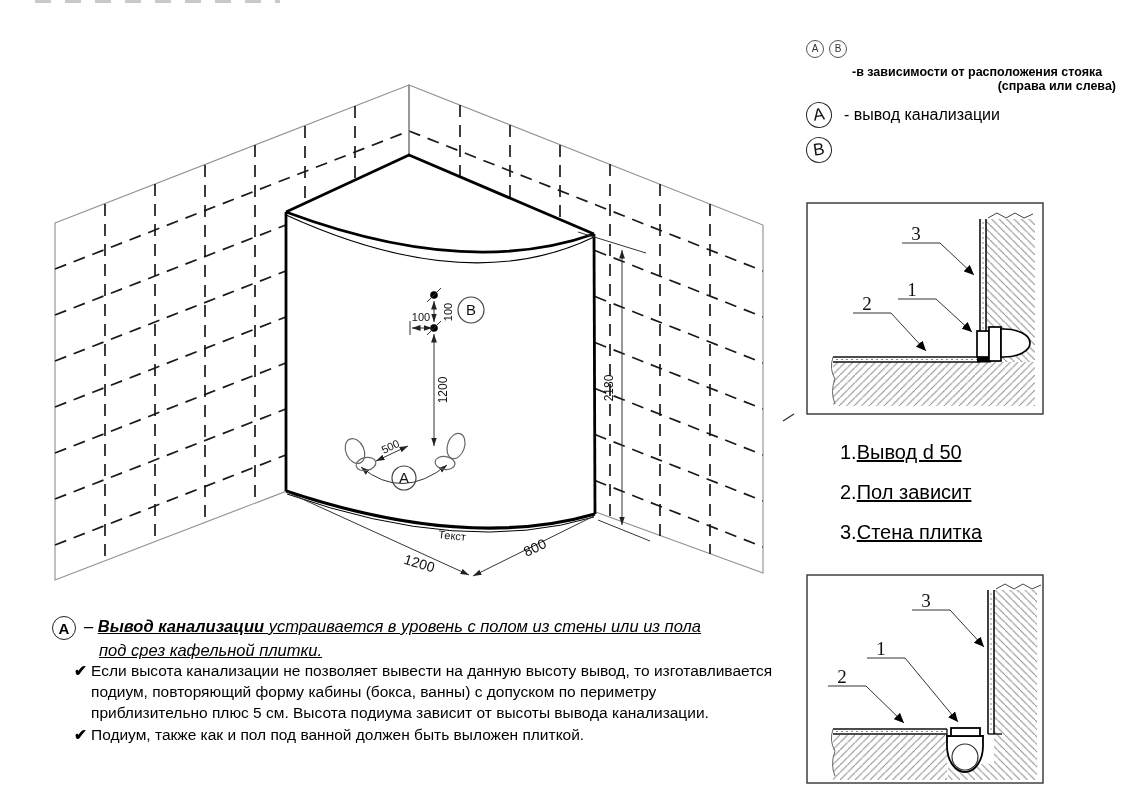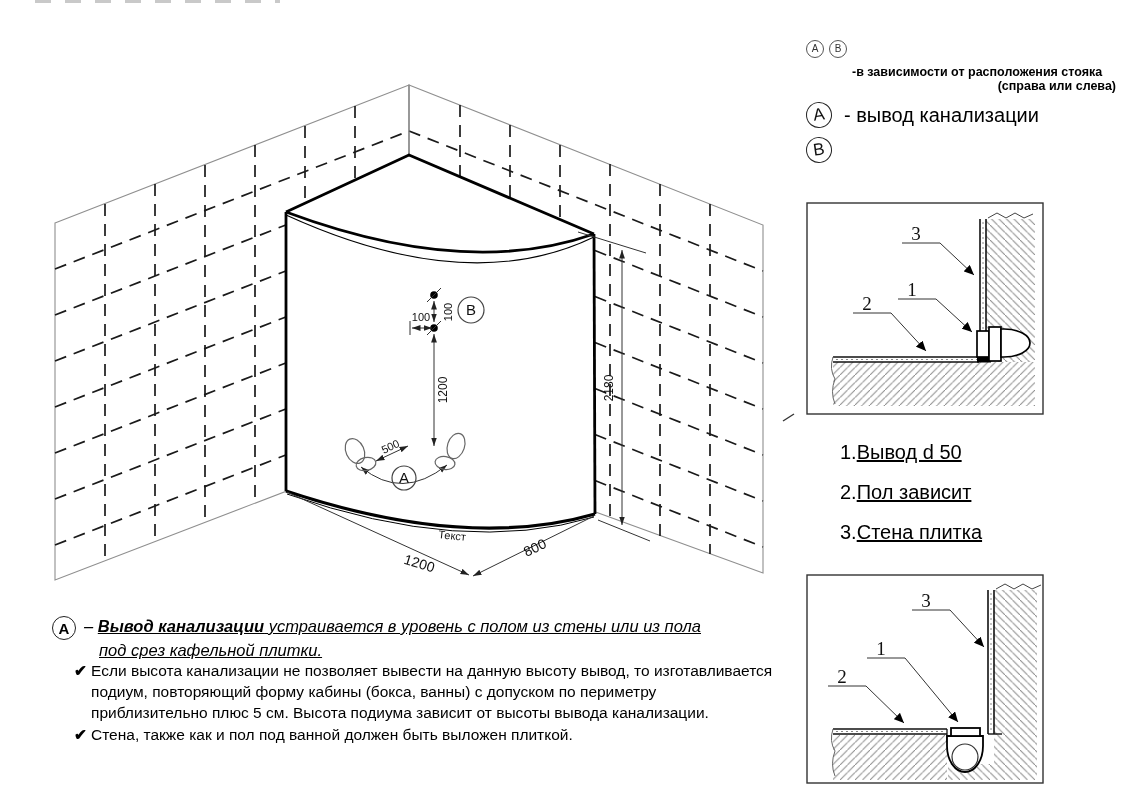--- a/index.html
+++ b/index.html
@@ -14,21 +14,21 @@
   .leg-row1{display:flex;align-items:center;gap:5px;}
   .c-small{width:16px;height:16px;border:1.2px solid #555;border-radius:50%;
     display:inline-flex;align-items:center;justify-content:center;
     font-size:10px;color:#333;flex:0 0 auto;}
   .leg-t1{font-size:12.5px;font-weight:600;letter-spacing:0;white-space:nowrap;margin-top:47px;}
   .leg-t2{font-size:12.5px;font-weight:600;text-align:right;width:250px;margin-left:60px;}
   .leg-row2{display:flex;align-items:center;gap:12px;margin-top:9px;}
   .c-big{width:24px;height:24px;border:1.6px solid #222;border-radius:50%;
     display:inline-flex;align-items:center;justify-content:center;
     font-size:17px;color:#111;flex:0 0 auto;transform:rotate(-8deg);}
-  .leg-big{font-size:20px;white-space:nowrap;}
+  .leg-big{font-size:16px;white-space:nowrap;}
   
   .plist{left:840px;top:441px;}
   .plist-row{font-size:20px;margin-bottom:17px;white-space:nowrap;}
   .plist-row .lbl{text-decoration:underline;text-align:right;}
   
   .notes{left:52px;top:615px;width:724px;}
   .note-a{display:flex;align-items:flex-start;gap:8px;}
   .c-note{width:22px;height:22px;border:1.6px solid #222;border-radius:50%;
     display:inline-flex;align-items:center;justify-content:center;
     font-size:15px;font-weight:bold;flex:0 0 auto;margin-top:1px;}
@@ -265,17 +265,17 @@
       <span class="note-lead">
         <span>–</span>
         <span class="u"><b>Вывод канализации</b><span> устраивается в уровень с полом из стены или из пола</span></span>
       </span>
     </div>
     <div class="note-line2">под срез кафельной плитки.</div>
     <div class="bullet">
       <span class="mark">✔</span><span>Если высота канализации не позволяет вывести на данную высоту вывод, то изготавливается подиум, повторяющий форму кабины (бокса, ванны) с допуском по периметру приблизительно плюс 5 см. Высота подиума зависит от высоты вывода канализации.</span>
     </div>
     <div class="bullet">
-      <span class="mark">✔</span><span>Стена, также как и пол под ванной должен быть выложен плиткой.</span>
+      <span class="mark">✔</span><span>Подиум, также как и пол под ванной должен быть выложен плиткой.</span>
     </div>
   </div>
 
 </div>
 
 </body></html>

